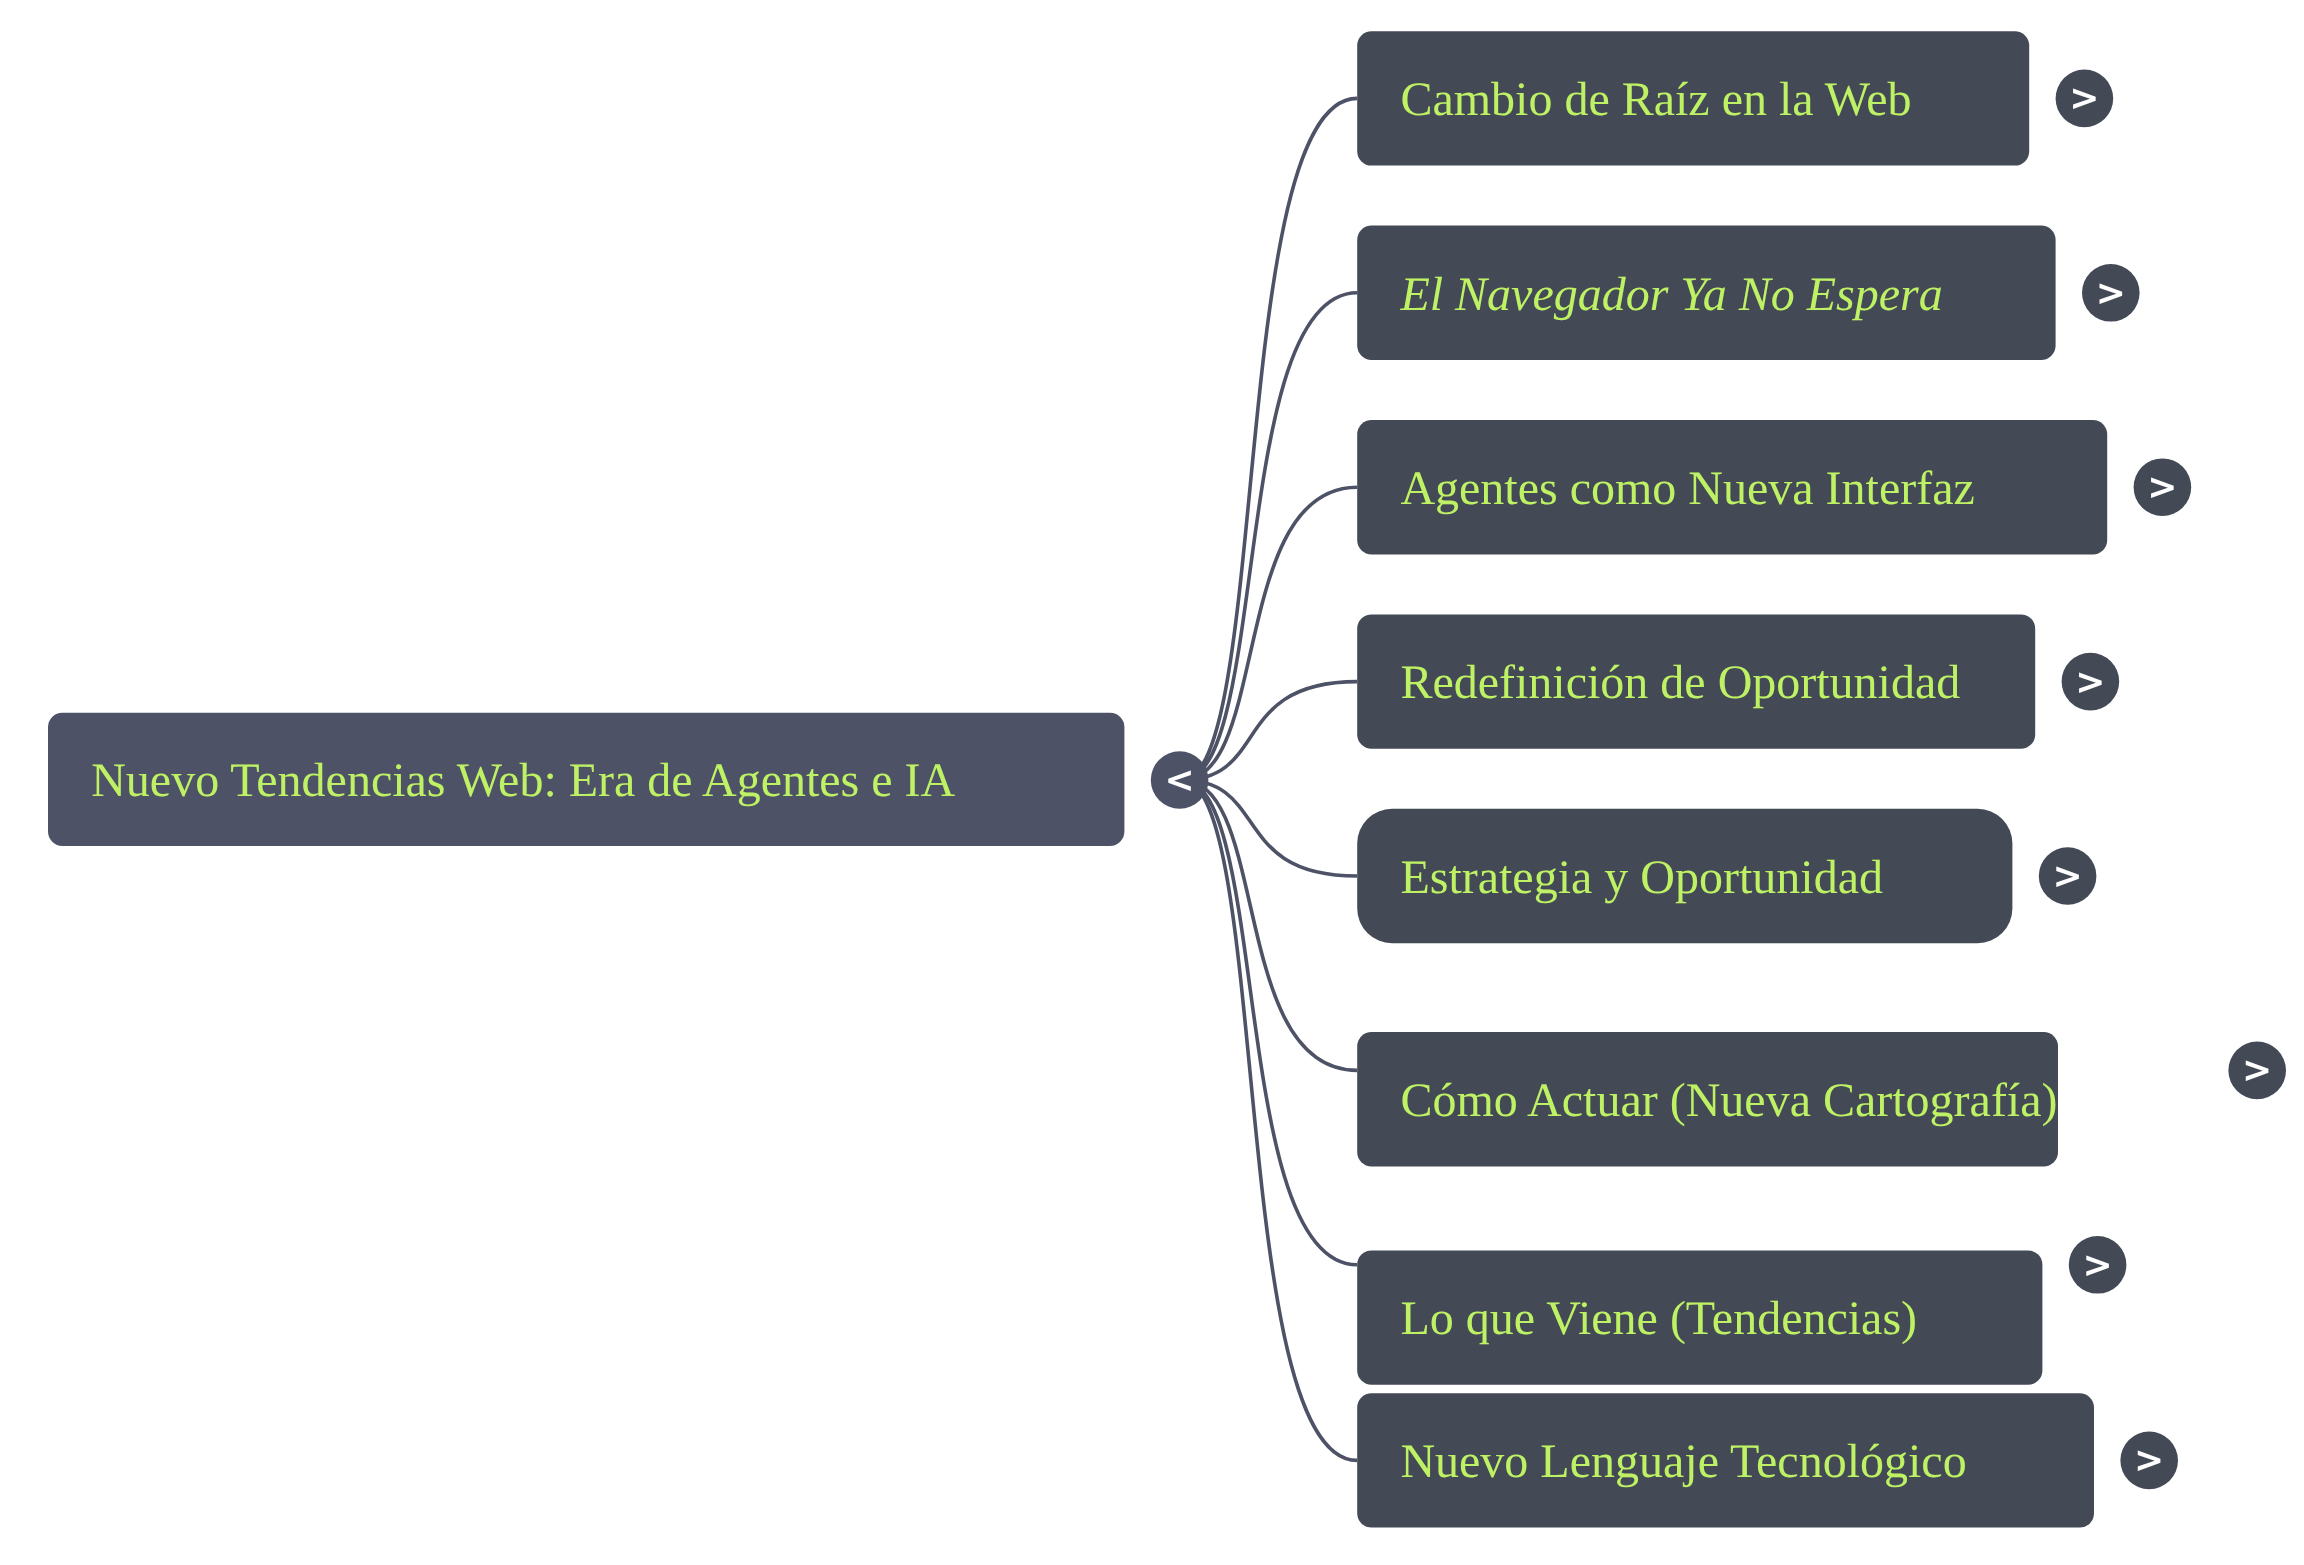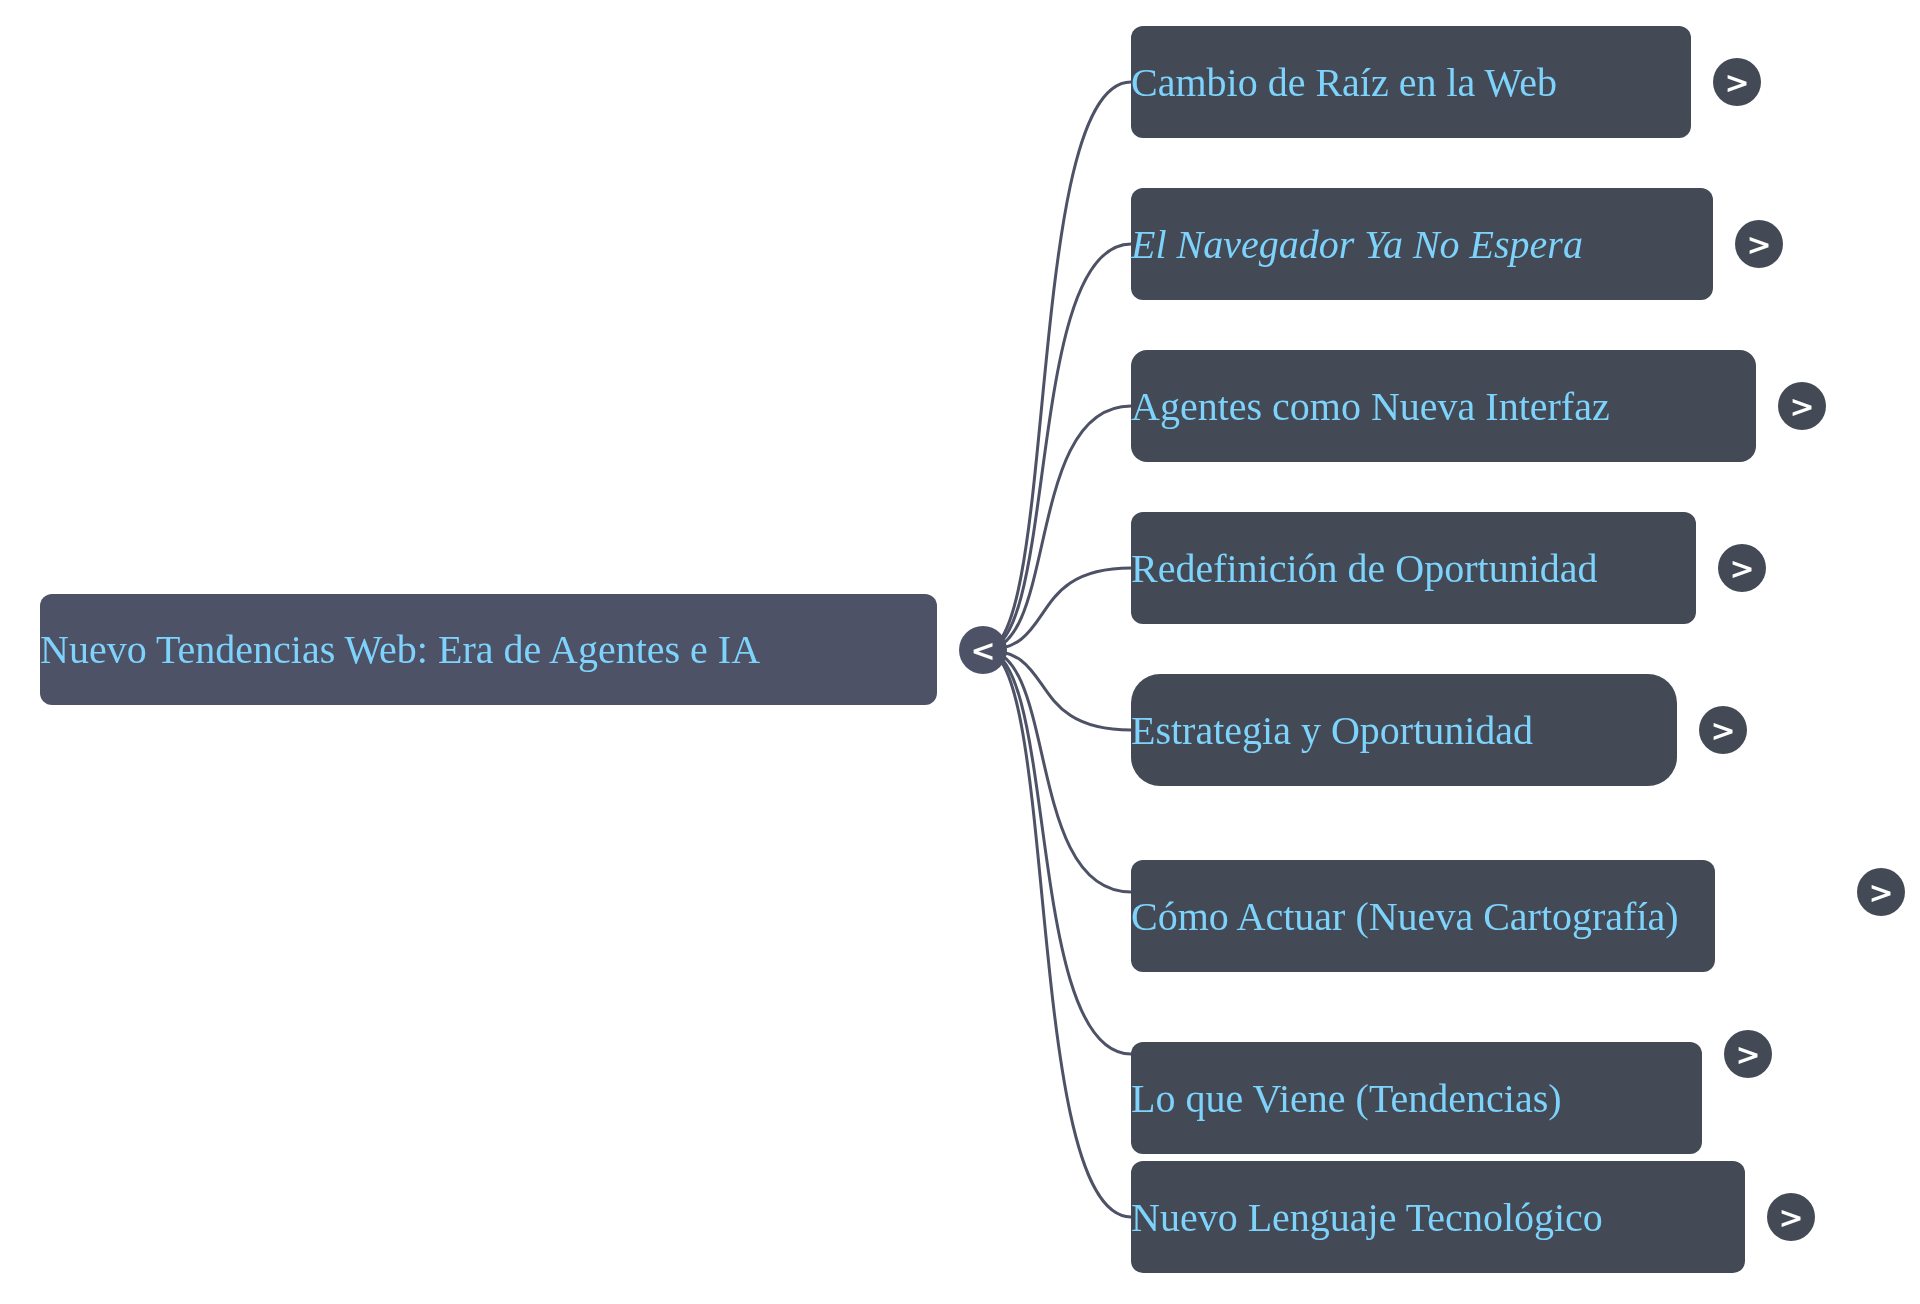--- a/index.html
+++ b/index.html
@@ -1,21 +1,21 @@
 <!DOCTYPE html>
 <html><head>
 <meta charset="utf-8">
 <style>
   html, body { margin:0; padding:0; background:#ffffff; }
   body { width:1920px; height:1304px; position:relative; overflow:hidden;
          font-family:"Liberation Serif","DejaVu Serif",serif; }
   #links { position:absolute; left:0; top:0; width:1920px; height:1304px; }
   .node { position:absolute; box-sizing:border-box; border-radius:12px;
-          color:#7dd3fc; font-size:40px; display:flex; align-items:center;
-          white-space:nowrap; }
+          color:#bef264; font-size:40px; display:flex; align-items:center;
+          padding-left:36px; white-space:nowrap; }
   .root { background:#4e5266; left:40px; top:594px; width:897px; height:111px; }
   .child { background:#434a55; left:1131px; height:112px; }
   .toggle { position:absolute; width:48px; height:48px; border-radius:50%;
             background:#434a55; color:#fff; display:flex; align-items:center;
             justify-content:center; font-family:"DejaVu Sans",sans-serif;
             font-size:30px; font-weight:bold; cursor:pointer; }
   .toggle.root-toggle { background:#4e5266; }
 </style>
 </head>
 <body>
@@ -38,21 +38,21 @@
 
 <div id="children">
     <div class="node child" style="top: 26px; width: 560px;">
       <span>Cambio de Raíz en la Web</span>
     </div>
     <div class="toggle" style="left: 1713px; top: 58px;">&gt;</div>
     <div class="node child" style="top: 188px; width: 582px; font-style: italic;">
       <span>El Navegador Ya No Espera</span>
     </div>
     <div class="toggle" style="left: 1735px; top: 220px;">&gt;</div>
-    <div class="node child" style="top: 350px; width: 625px; border-radius: 16px;">
+    <div class="node child" style="top: 350px; width: 625px;">
       <span>Agentes como Nueva Interfaz</span>
     </div>
     <div class="toggle" style="left: 1778px; top: 382px;">&gt;</div>
     <div class="node child" style="top: 512px; width: 565px;">
       <span>Redefinición de Oportunidad</span>
     </div>
     <div class="toggle" style="left: 1718px; top: 544px;">&gt;</div>
     <div class="node child" style="top: 674px; width: 546px; border-radius: 29px;">
       <span>Estrategia y Oportunidad</span>
     </div>

